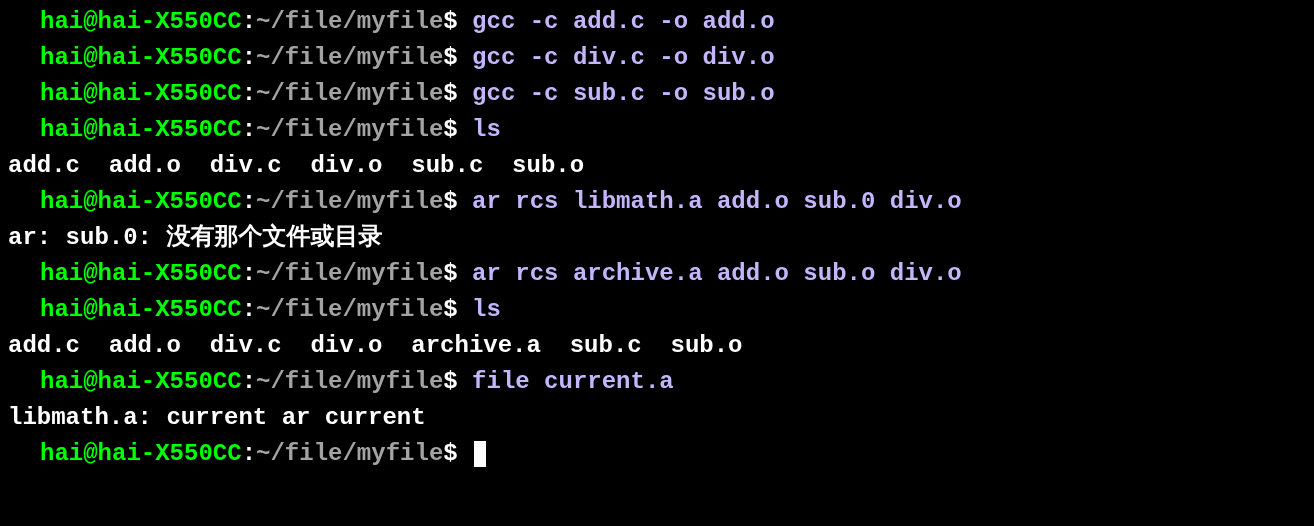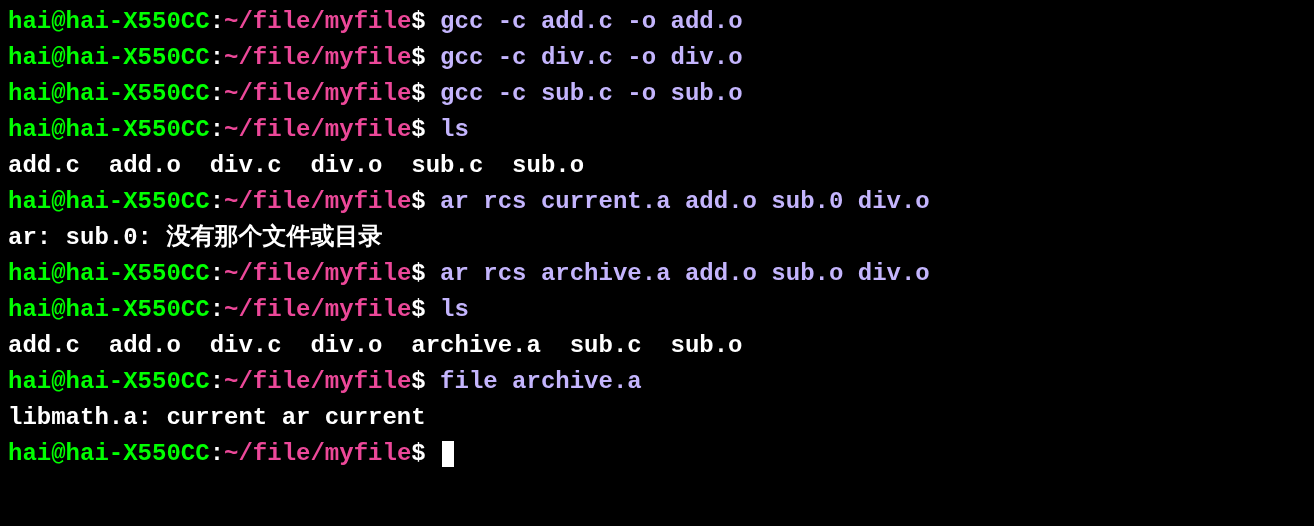--- a/index.html
+++ b/index.html
@@ -18,26 +18,27 @@
       width: 1314px;
       height: 526px;
       overflow: hidden;
     }
     .line {
       white-space: pre;
       display: block;
     }
     .user {
       color: #00ff00;
+      margin-left: 32px;
     }
     .colon {
       color: #ffffff;
     }
     .path {
-      color: #ec4899;
+      color: #a3a3a3;
     }
     .dollar {
       color: #ffffff;
     }
     .cmd {
       color: #c4b5fd;
     }
     .output {
       color: #ffffff;
       margin-top: 36px;
@@ -57,27 +58,27 @@
 <div class="line"><span class="user">hai@hai-X550CC</span><span class="colon">:</span><span class="path">~/file/myfile</span><span class="dollar">$</span><span class="cmd"> gcc -c add.c -o add.o</span></div>
 
 <div class="line"><span class="user">hai@hai-X550CC</span><span class="colon">:</span><span class="path">~/file/myfile</span><span class="dollar">$</span><span class="cmd"> gcc -c div.c -o div.o</span></div>
 
 <div class="line"><span class="user">hai@hai-X550CC</span><span class="colon">:</span><span class="path">~/file/myfile</span><span class="dollar">$</span><span class="cmd"> gcc -c sub.c -o sub.o</span></div>
 
 <div class="line"><span class="user">hai@hai-X550CC</span><span class="colon">:</span><span class="path">~/file/myfile</span><span class="dollar">$</span><span class="cmd"> ls</span></div>
 
 <div class="line"><span class="output">add.c  add.o  div.c  div.o  sub.c  sub.o</span></div>
 
-<div class="line"><span class="user">hai@hai-X550CC</span><span class="colon">:</span><span class="path">~/file/myfile</span><span class="dollar">$</span><span class="cmd"> ar rcs current.a add.o sub.0 div.o</span></div>
+<div class="line"><span class="user">hai@hai-X550CC</span><span class="colon">:</span><span class="path">~/file/myfile</span><span class="dollar">$</span><span class="cmd"> ar rcs libmath.a add.o sub.0 div.o</span></div>
 
 <div class="line"><span class="output">ar: sub.0: 没有那个文件或目录</span></div>
 
 <div class="line"><span class="user">hai@hai-X550CC</span><span class="colon">:</span><span class="path">~/file/myfile</span><span class="dollar">$</span><span class="cmd"> ar rcs archive.a add.o sub.o div.o</span></div>
 
 <div class="line"><span class="user">hai@hai-X550CC</span><span class="colon">:</span><span class="path">~/file/myfile</span><span class="dollar">$</span><span class="cmd"> ls</span></div>
 
 <div class="line"><span class="output">add.c  add.o  div.c  div.o  archive.a  sub.c  sub.o</span></div>
 
-<div class="line"><span class="user">hai@hai-X550CC</span><span class="colon">:</span><span class="path">~/file/myfile</span><span class="dollar">$</span><span class="cmd"> file archive.a</span></div>
+<div class="line"><span class="user">hai@hai-X550CC</span><span class="colon">:</span><span class="path">~/file/myfile</span><span class="dollar">$</span><span class="cmd"> file current.a</span></div>
 
 <div class="line"><span class="output">libmath.a: current ar current</span></div>
 
 <div class="line"><span class="user">hai@hai-X550CC</span><span class="colon">:</span><span class="path">~/file/myfile</span><span class="dollar">$</span><span class="cmd"> </span><span class="cursor"></span></div>
 
 </body></html>

